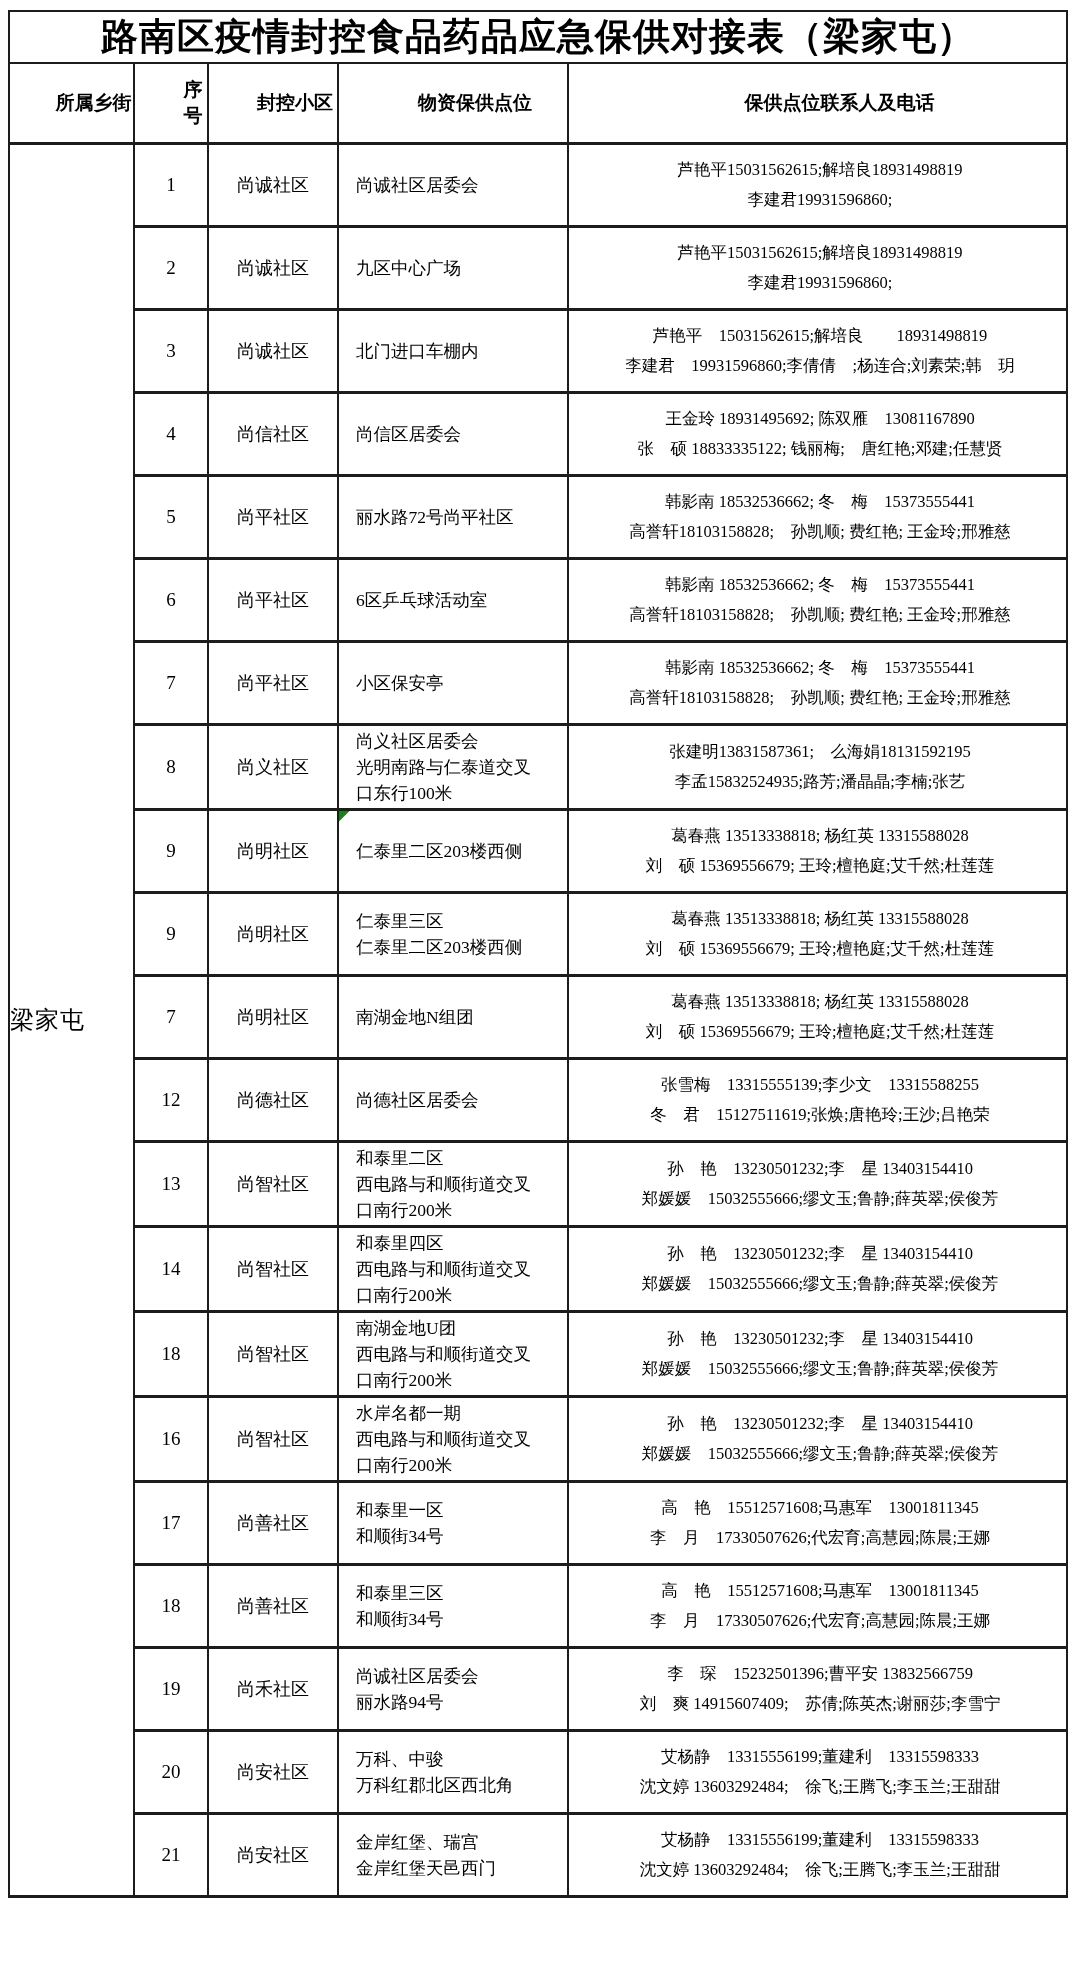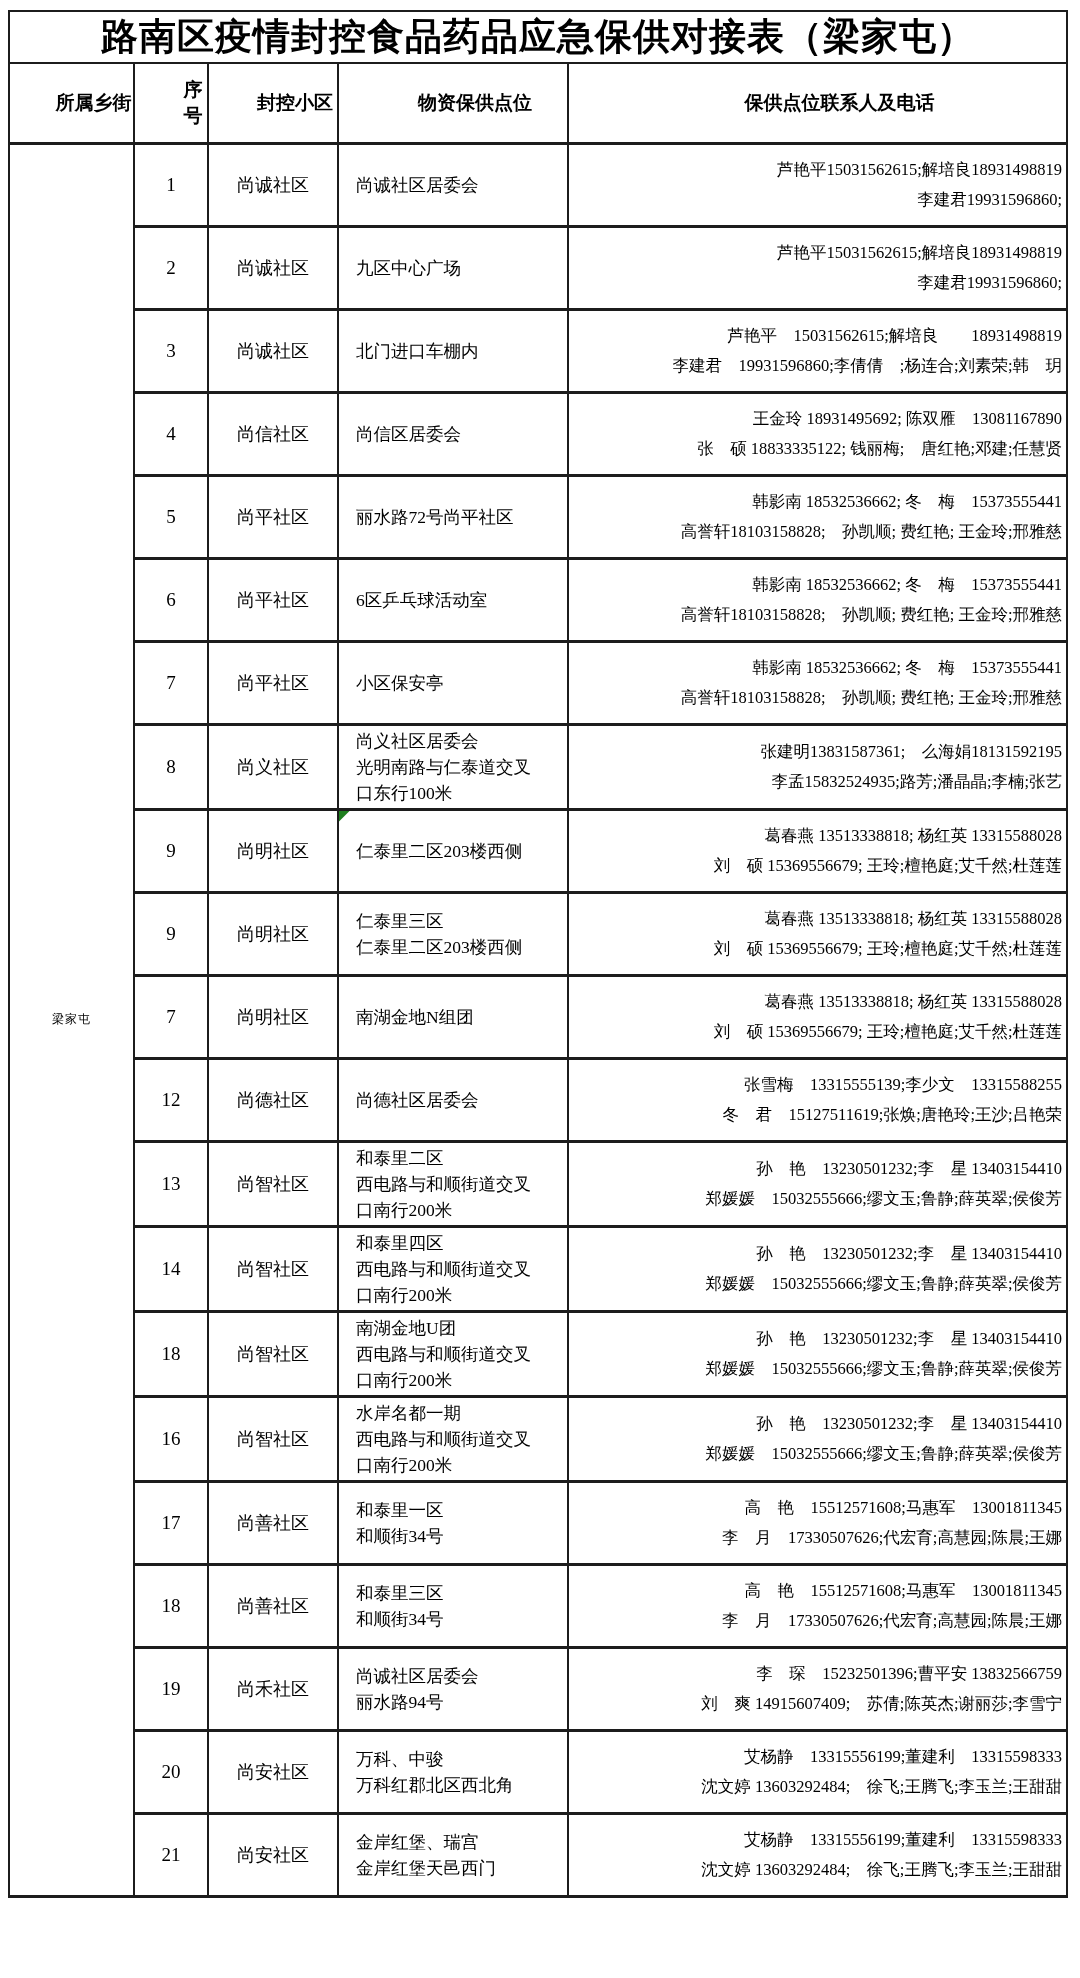--- a/index.html
+++ b/index.html
@@ -57,41 +57,40 @@
   }
   
   tbody td {
     height: 83px;
     border-top: 3px solid #1c1c1c;
     border-bottom: 3px solid #1c1c1c;
     vertical-align: middle;
     font-size: 18px;
   }
   td.township-cell {
-    text-align: center;
-    font-size: 12px;
+    font-size: 24px;
     letter-spacing: 1px;
   }
   td.seq-cell {
     text-align: center;
     font-size: 19px;
   }
   td.community-cell {
     text-align: center;
     font-size: 18px;
   }
   td.location-cell {
     text-align: left;
     padding: 2px 4px 2px 17px;
     position: relative;
     font-size: 17.5px;
   }
   .loc-line { line-height: 26px; }
   td.contact-cell {
-    text-align: right;
+    text-align: center;
     padding: 2px 4px 2px 9px;
     font-size: 16.5px;
   }
   .contact-line { line-height: 30px; white-space: nowrap; }
   
   .corner-mark {
     position: absolute;
     left: 0;
     top: 0;
     width: 11px;

